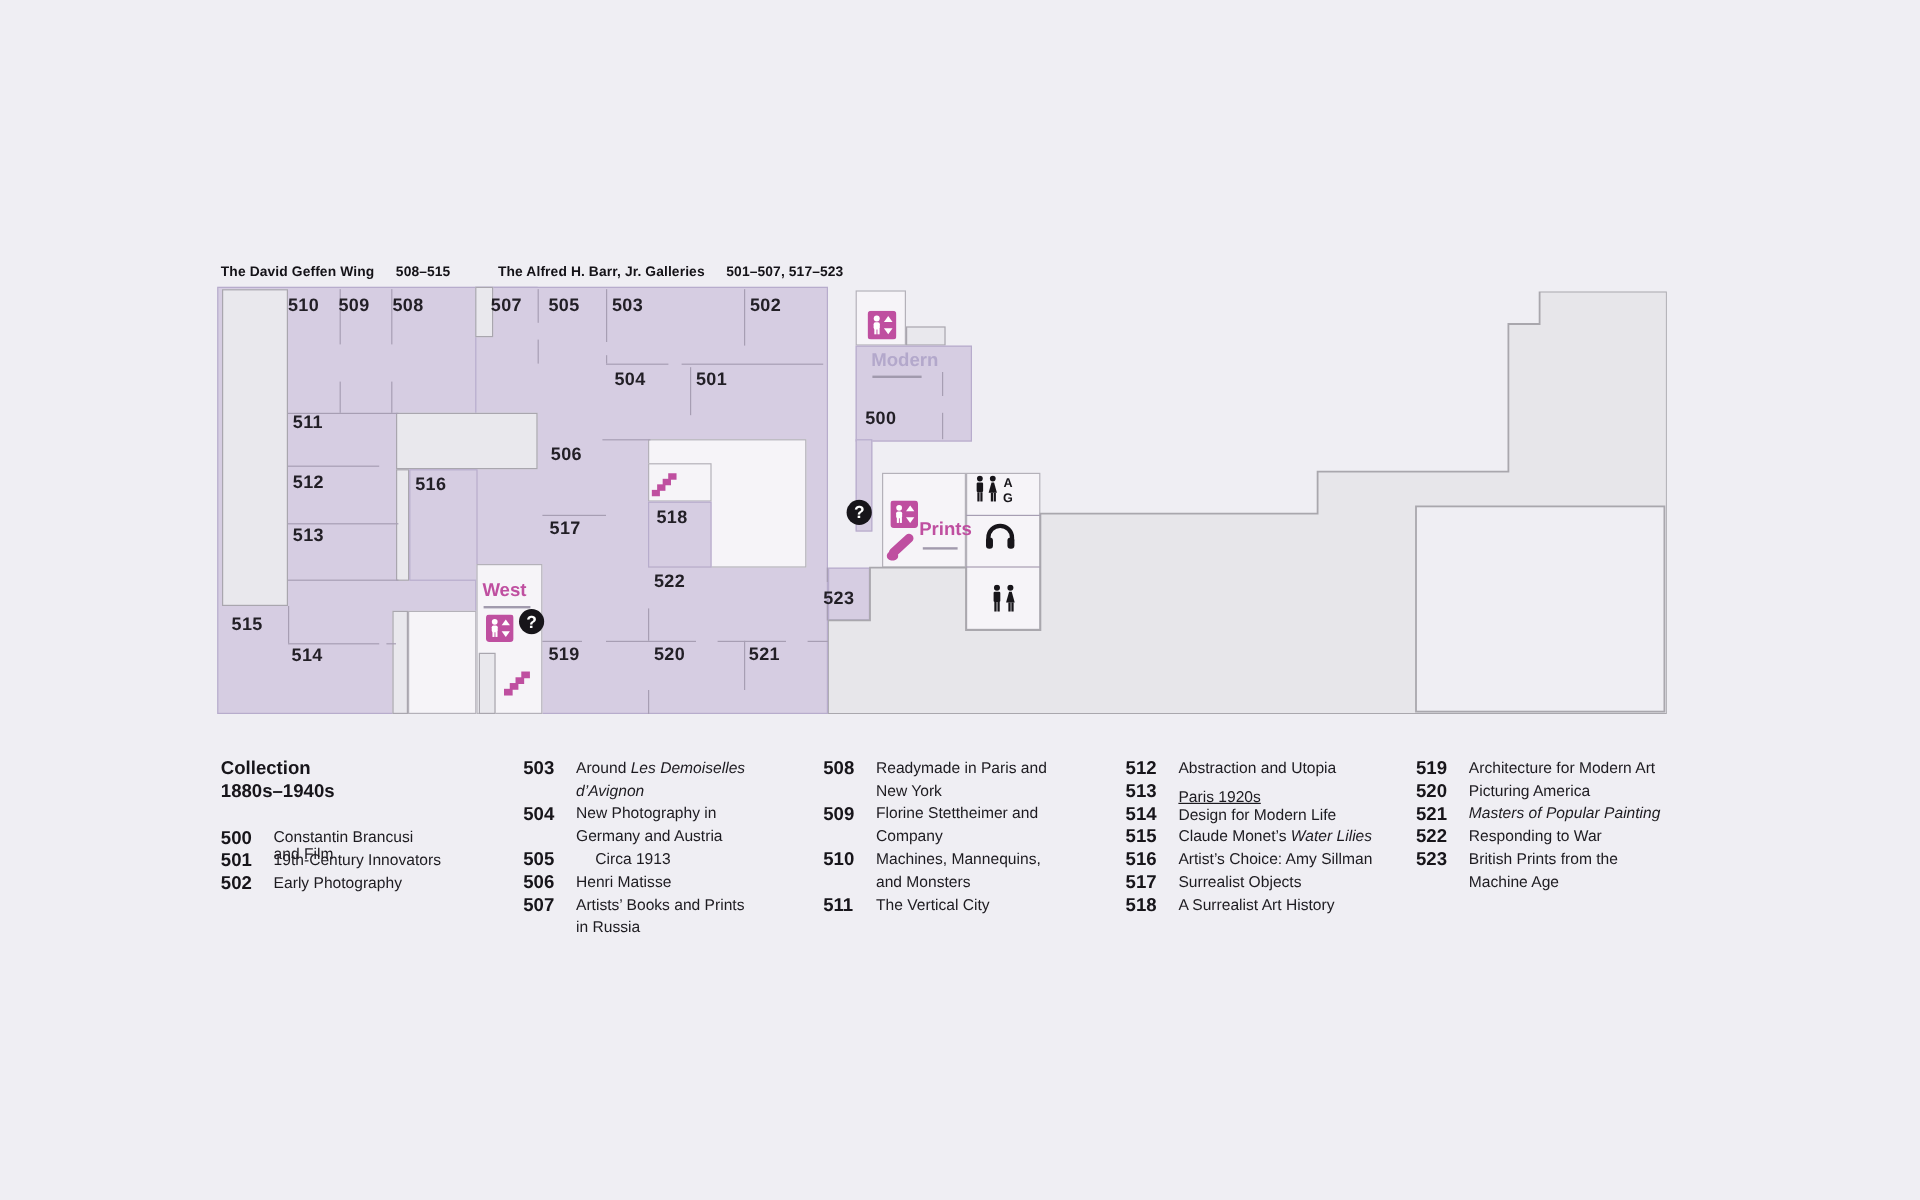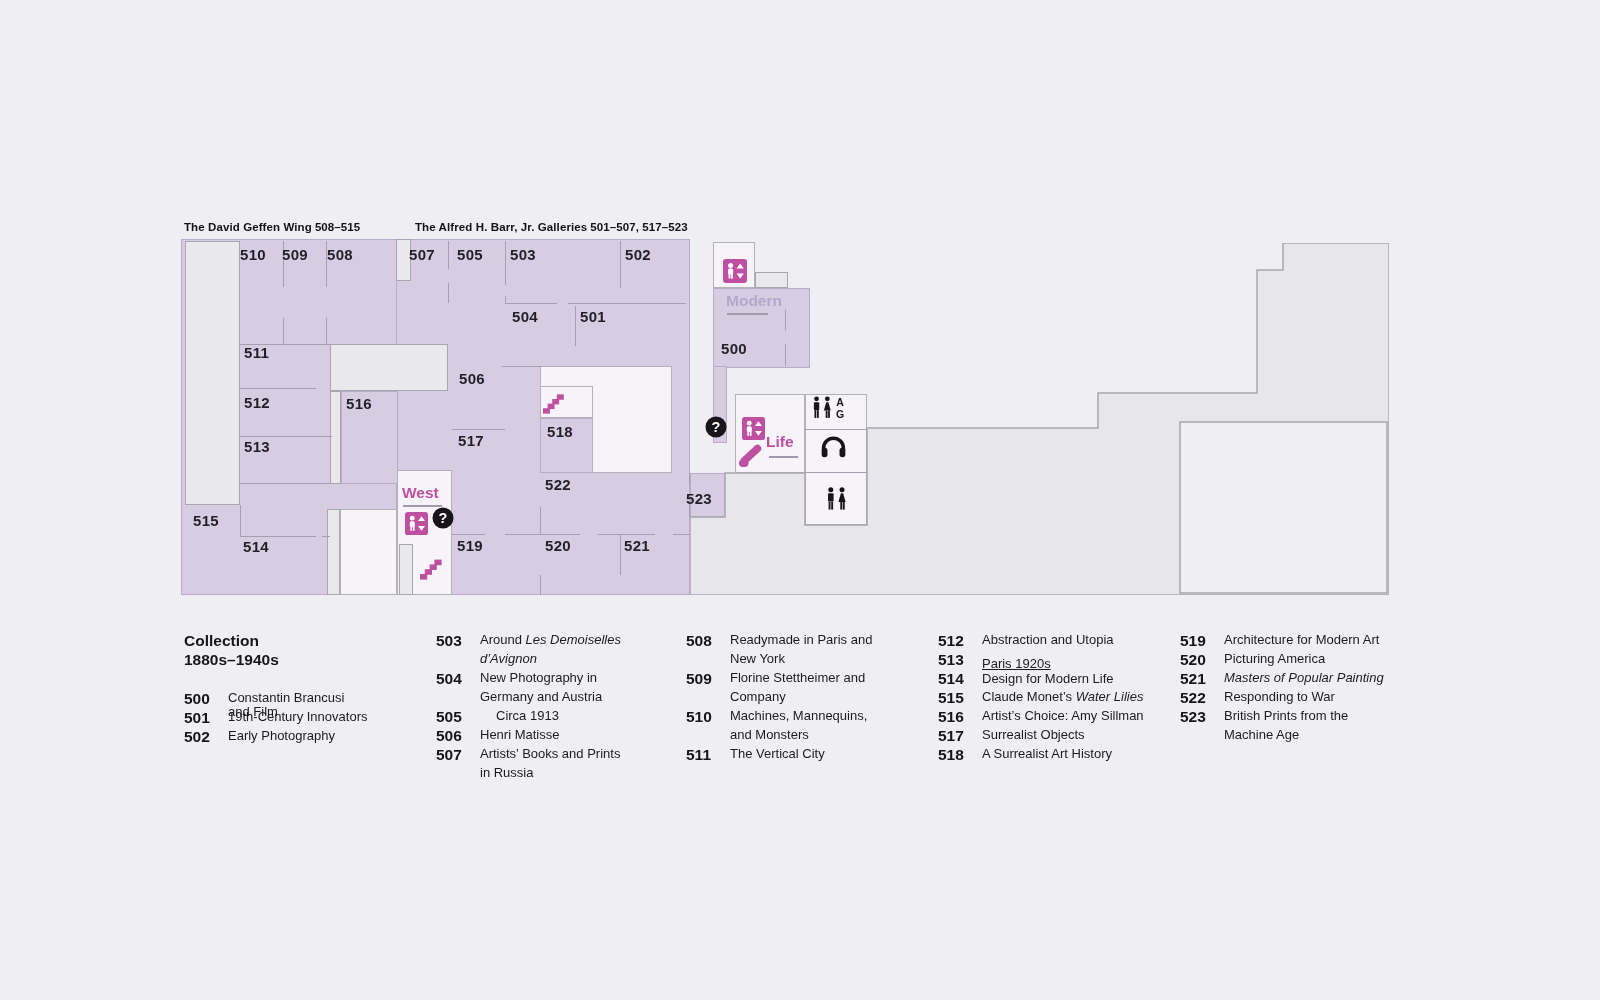--- a/index.html
+++ b/index.html
@@ -7,21 +7,21 @@
          font-family:"Liberation Sans",sans-serif;}
   .abs{position:absolute;}
   .shape{position:absolute;box-sizing:border-box;}
   .sh-purple{background:#d6cde2;border:1px solid #b7accc;}
   .sh-gray{background:#e9e8ed;border:1px solid #a9a6ae;}
   .sh-white{background:#f6f4f8;border:1px solid #b4b1b9;}
   .wall{position:absolute;background:#a79eb3;}
   .uline{position:absolute;height:2px;background:#a19aad;}
   .room-label{position:absolute;font-weight:bold;font-size:15px;letter-spacing:.3px;color:#221f26;white-space:nowrap;}
   .zone-label{position:absolute;font-weight:bold;font-size:15.5px;white-space:nowrap;}
-  .caption{position:absolute;font-weight:bold;font-size:11.5px;color:#141217;letter-spacing:.1px;white-space:nowrap;display:flex;gap:3px;}
+  .caption{position:absolute;font-weight:bold;font-size:11.5px;color:#141217;letter-spacing:.1px;white-space:nowrap;display:flex;gap:18px;}
   .icon{position:absolute;line-height:0;}
   .lg-num{position:absolute;font-weight:bold;font-size:15.5px;color:#17151a;white-space:nowrap;}
   .lg-line{position:absolute;font-size:13px;color:#1d1b20;white-space:nowrap;}
   .lg-head{position:absolute;font-weight:bold;font-size:15.5px;color:#17151a;white-space:nowrap;}
   .it{font-style:italic;}
 </style>
 </head>
 <body>
 
 <div id="stage">
@@ -116,21 +116,21 @@
       <div class="room-label" style="left: 457px; top: 537px;">519</div>
       <div class="room-label" style="left: 545px; top: 537px;">520</div>
       <div class="room-label" style="left: 624px; top: 537px;">521</div>
       <div class="room-label" style="left: 545px; top: 476px;">522</div>
       <div class="room-label" style="left: 686px; top: 490px;">523</div>
       <div class="room-label" style="left: 721px; top: 340px;">500</div>
       <div class="zone-label" style="color: rgb(179, 168, 203); left: 726px; top: 292px;">Modern</div>
       <div class="uline" style="left: 727px; top: 313px; width: 41px;"></div>
       <div class="zone-label" style="color: rgb(191, 79, 160); left: 402px; top: 484px;">West</div>
       <div class="uline" style="left: 403px; top: 505px; width: 39px;"></div>
-      <div class="zone-label" style="color: rgb(191, 79, 160); left: 766px; top: 433px;">Life</div>
+      <div class="zone-label" style="color: rgb(191, 79, 160); left: 766px; top: 433px;">Prints</div>
       <div class="uline" style="left: 769px; top: 456px; width: 29px;"></div>
       <div class="icon" style="left: 723px; top: 259px;"><svg width="24" height="24" viewBox="0 0 24 24">
           <rect width="24" height="24" rx="3" fill="#bf4fa0"></rect>
           <circle cx="7.6" cy="6.4" r="2.5" fill="#fff"></circle>
           <rect x="5" y="9.6" width="5.2" height="6" rx="1.6" fill="#fff"></rect>
           <rect x="5.6" y="15" width="1.8" height="4.6" fill="#fff"></rect>
           <rect x="8.2" y="15" width="1.8" height="4.6" fill="#fff"></rect>
           <path d="M17.2 4.4 L20.8 9.4 H13.6 Z" fill="#fff"></path>
           <path d="M17.2 19.6 L20.8 14.6 H13.6 Z" fill="#fff"></path>
         </svg></div>

